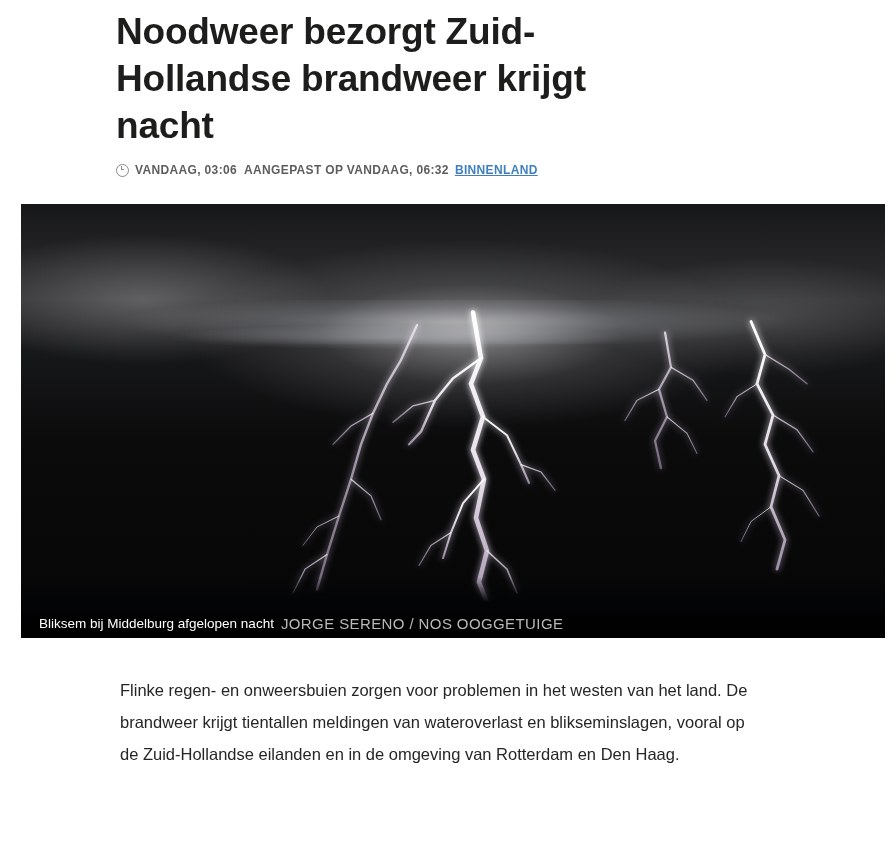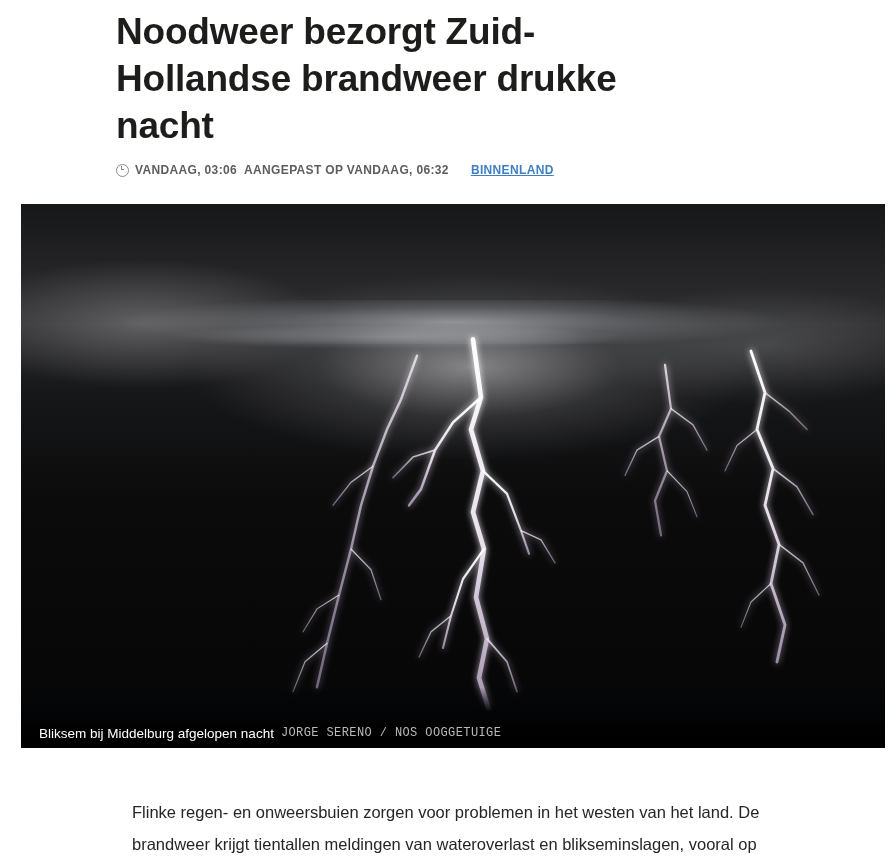--- a/index.html
+++ b/index.html
@@ -75,29 +75,29 @@
     height: 1.2px;
     background: #8a8a8a;
   }
   .meta-published { color: #5d5d5d; }
   .meta-updated {
     color: #5d5d5d;
     margin-left: 7px;
   }
   .meta-category {
     color: #3f7fc1;
-    margin-left: 22px;
+    margin-left: 6px;
   }
 
   
   .figure {
     position: relative;
     margin: 27px 0 0 0;
     width: 864px;
-    height: 544px;
+    height: 434px;
     margin-left: 21px;
     overflow: hidden;
     background: #bef264;
   }
   .photo {
     position: absolute;
     inset: 0;
     background:
       radial-gradient(ellipse 360px 120px at 52% 30%, rgba(235,235,240,0.50) 0%, rgba(140,145,160,0.22) 42%, rgba(10,10,14,0) 78%),
       radial-gradient(ellipse 260px 90px at 14% 22%, rgba(210,212,220,0.30) 0%, rgba(20,22,28,0) 72%),
@@ -143,46 +143,45 @@
     align-items: center;
     padding: 0 0 0 18px;
     background: linear-gradient(180deg, rgba(0,0,0,0.0) 0%, rgba(0,0,0,0.55) 38%, rgba(0,0,0,0.8) 100%);
     font-size: 13.5px;
     color: #ffffff;
     white-space: nowrap;
   }
   .caption-text { color: #ffffff; }
   .caption-credit {
     color: #b9b9b9;
-    font-size: 12px;
+    font-size: 15px;
     letter-spacing: 0.4px;
     text-transform: uppercase;
     margin-left: 7px;
-    font-family: Liberation Mono, monospace;
   }
 
   
   .body-wrap {
     padding: 32px 40px 0 116px;
   }
   .lede {
-    margin: 16px;
+    margin: 4px;
     font-size: 16.5px;
     line-height: 32px;
     color: #262626;
     max-width: 636px;
   }
 </style>
 </head>
 <body>
 
 <div class="page">
 
   <div class="article-header">
-    <h1 class="headline">Noodweer bezorgt Zuid-Hollandse brandweer drukke nacht</h1>
+    <h1 class="headline">Noodweer bezorgt Zuid-Hollandse brandweer krijgt nacht</h1>
 
     <div class="meta-row">
       <span class="clock-icon"></span>
       <span class="meta-published">VANDAAG, 03:06</span>
       <span class="meta-updated">AANGEPAST OP VANDAAG, 06:32</span>
       <a class="meta-category" href="#">BINNENLAND</a>
     </div>
   </div>
 
   <div class="figure">

